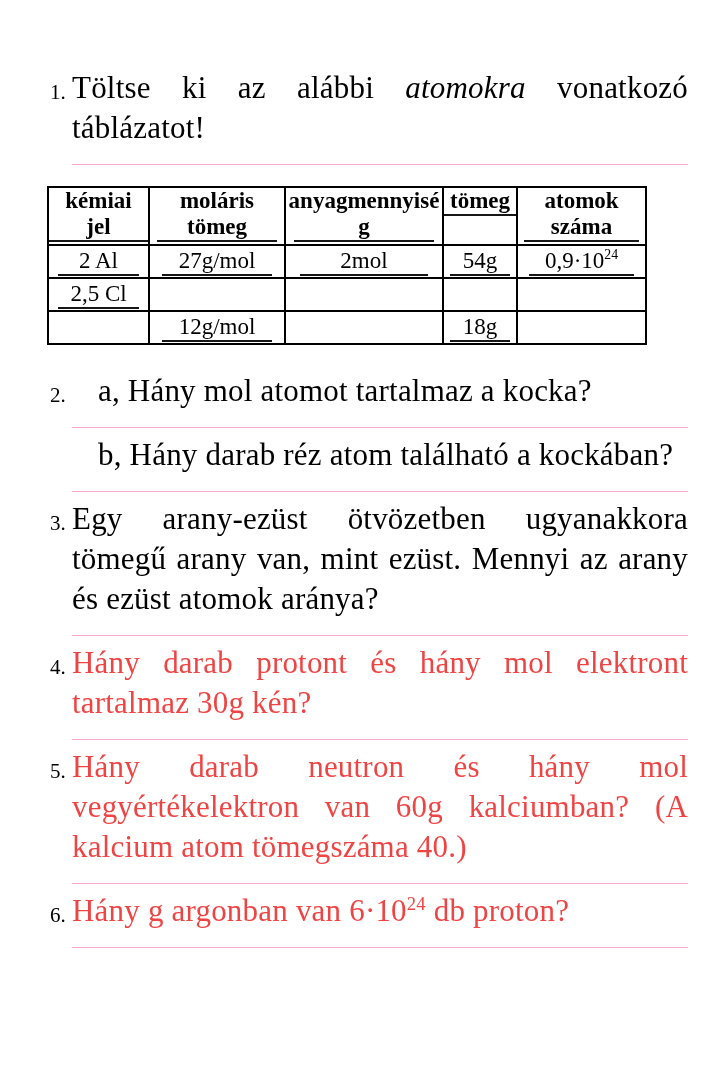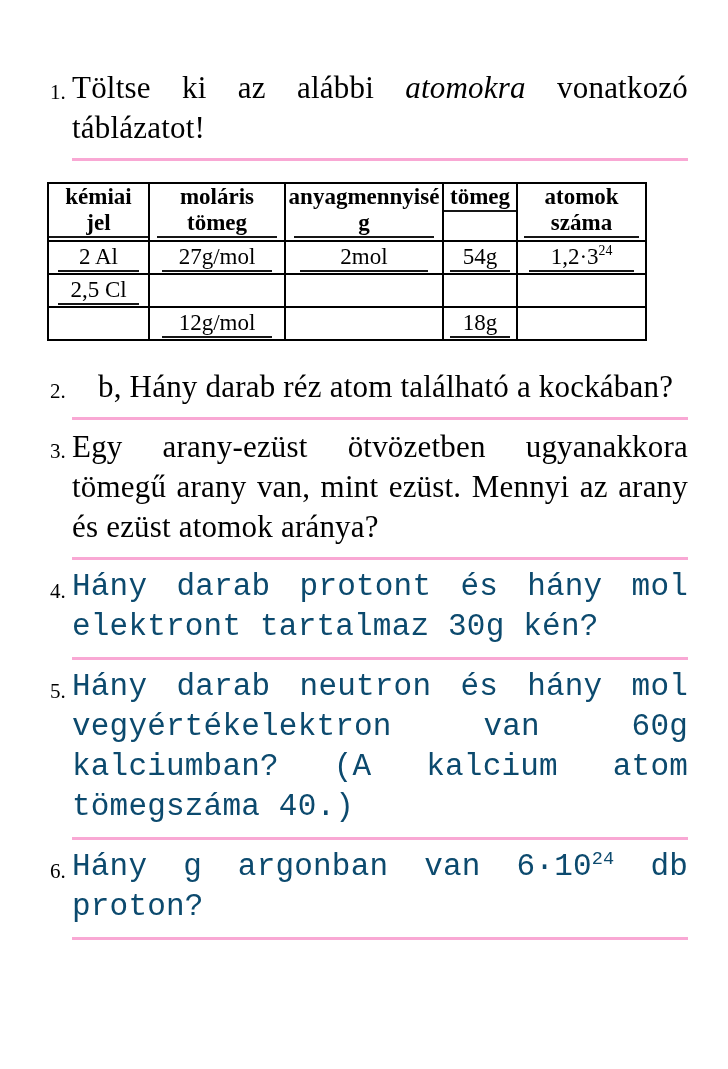--- a/index.html
+++ b/index.html
@@ -8,26 +8,26 @@
     font-family:"Liberation Serif", serif; overflow:hidden;
   }
   .page { padding:68px 40px 0 50px; }
 
   .q { position:relative; padding-left:22px; margin-bottom:7px; }
   .num {
     position:absolute; left:0; top:12px; font-size:21px; color:#000;
   }
   .para {
     margin:0 0 7px 0; font-size:31px; line-height:40px; text-align:justify;
-    border-bottom:3px solid #f9a8d4; padding-bottom:10px;
+    border-bottom:1px solid #f9a8d4; padding-bottom:16px;
     letter-spacing:0.2px;
   }
   .para.last { margin-bottom:4px; }
   .sub { padding-left:26px; }
-  .red { color:#0c4a6e;font-family:Liberation Mono, monospace; }
+  .red { color:#ef4444; }
   sup { font-size:0.6em; line-height:0; }
 
   table {
     border-collapse:collapse; table-layout:fixed;
     margin:21px 0 26px -3px; font-size:23px;
   }
   col.c1{width:101px} col.c2{width:136px} col.c3{width:158px}
   col.c4{width:63px}  col.c5{width:129px}
   th,td { border:2px solid #000; padding:0; text-align:center; overflow:hidden; }
   thead th { font-weight:bold; height:56px; vertical-align:top; }
@@ -78,41 +78,42 @@
             <span class="hl"><span class="u">száma</span></span>
           </th>
       </tr>
     </thead>
     <tbody>
       <tr>
         <td><span class="u">2 Al</span></td>
         <td><span class="u">27g/mol</span></td>
         <td><span class="u">2mol</span></td>
         <td><span class="u">54g</span></td>
-        <td><span class="u"><span>1,2·3</span><sup>24</sup></span></td>
+        <td><span class="u"><span>0,9·10</span><sup>24</sup></span></td>
       </tr>
       <tr>
         <td><span class="u">2,5 Cl</span></td>
         <td></td>
         <td></td>
         <td></td>
         <td></td>
       </tr>
       <tr>
         <td></td>
         <td><span class="u">12g/mol</span></td>
         <td></td>
         <td><span class="u">18g</span></td>
         <td></td>
       </tr>
     </tbody>
   </table>
 
   <section class="q">
     <span class="num">2.</span>
+    <p class="para sub">a, Hány mol atomot tartalmaz a kocka?</p>
     <p class="para sub last">b, Hány darab réz atom található a kockában?</p>
   </section>
 
   <section class="q">
     <span class="num">3.</span>
     <p class="para last">Egy arany-ezüst ötvözetben ugyanakkora tömegű arany van, mint ezüst. Mennyi az arany és ezüst atomok aránya?</p>
   </section>
 
   <section class="q">
     <span class="num">4.</span>

